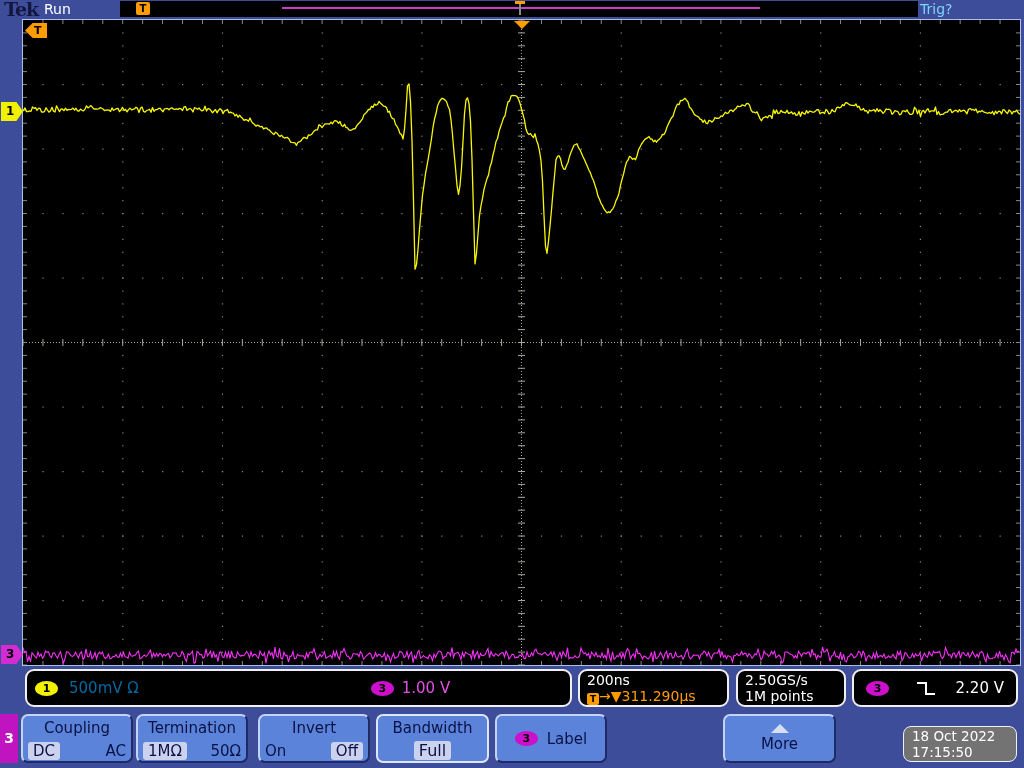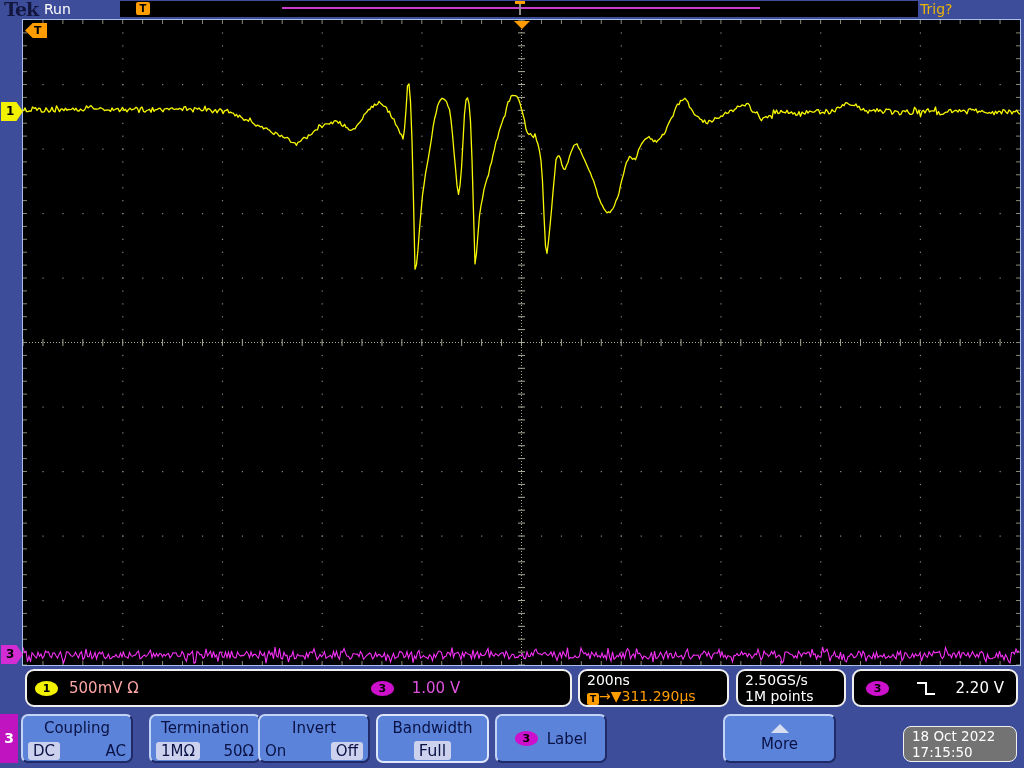--- a/index.html
+++ b/index.html
@@ -4,21 +4,21 @@
 <style>
   html,body{margin:0;padding:0;background:#222;}
   #screen{position:relative;width:1024px;height:768px;background:#3d4d9a;overflow:hidden;
           font-family:"DejaVu Sans","Liberation Sans",sans-serif;}
 
   
   #topbar{position:absolute;left:0;top:0;width:1024px;height:19px;}
   #tek-logo{position:absolute;left:4px;top:-2px;font-family:"DejaVu Serif","Liberation Serif",serif;
             font-weight:bold;font-size:19px;color:#131740;letter-spacing:-1px;}
   #run-status{position:absolute;left:44px;top:1px;font-size:14px;color:#ffffff;}
-  #trig-status{position:absolute;left:920px;top:1px;font-size:14px;color:#eab308;}
+  #trig-status{position:absolute;left:920px;top:1px;font-size:14px;color:#7dd3fc;}
   #record-bar{position:absolute;left:120px;top:1px;width:798px;height:16px;background:#000;}
   #record-trig-badge{position:absolute;left:16px;top:1px;width:14px;height:13px;background:#ff9c00;
             border-radius:2px;color:#000;font-size:10px;font-weight:bold;text-align:center;line-height:13px;}
   #record-wave{position:absolute;left:162px;top:6px;width:478px;height:2px;background:#cc3ccc;}
   #expand-crossbar{position:absolute;left:395px;top:0px;width:10px;height:3px;background:#ff9c00;}
   #expand-stem{position:absolute;left:399px;top:3px;width:2px;height:11px;background:#8a8a8a;}
 
   
   #graticule{position:absolute;left:22px;top:19px;width:999px;height:647px;
              border:1px solid #a9c0ea;box-sizing:border-box;background:#000;}
@@ -39,41 +39,41 @@
            border-radius:9px;box-sizing:border-box;color:#fff;}
   #statbox-ch{left:25px;width:547px;display:flex;align-items:center;}
   #statbox-horiz{left:578px;width:151px;padding:1px 7px;}
   #statbox-acq{left:736px;width:110px;padding:1px 7px;}
   #statbox-trig{left:852px;width:166px;display:flex;align-items:center;padding:0 12px;box-sizing:border-box;}
   .badge{display:inline-block;width:23px;height:15px;border-radius:50%;color:#000;font-size:11px;
          font-weight:bold;text-align:center;line-height:15px;flex:none;}
   .badge.yellow{background:#f2f200;}
   .badge.magenta{background:#cc10cc;}
   .stat-line{font-size:14px;line-height:16px;white-space:nowrap;}
-  #ch1-scale{color:#fca5a5;font-size:15px;margin-left:11px;}
-  #ch3-scale{color:#e052e0;font-size:15px;margin-left:18px;}
+  #ch1-scale{color:#0369a1;font-size:15px;margin-left:11px;}
+  #ch3-scale{color:#e052e0;font-size:15px;margin-left:8px;}
   #statbox-ch .gap{width:232px;flex:none;}
   .orange{color:#ff9c00;}
   #tbox-icon{display:inline-block;width:12px;height:12px;background:#ff9c00;border-radius:2px;
              color:#000;font-size:9px;font-weight:bold;text-align:center;line-height:12px;vertical-align:-1px;}
   #trig-level{margin-left:auto;font-size:15px;}
   #edge-icon{margin-left:26px;}
 
   
   #chan-tab{position:absolute;left:0;top:714px;width:18px;height:49px;background:#c014c0;
             color:#fff;font-size:14px;font-weight:bold;text-align:center;line-height:49px;}
   .menu-btn{position:absolute;top:714px;height:49px;width:112px;background:#5b83da;border-radius:7px;
             border-top:2px solid #c3d3f5;border-left:2px solid #c3d3f5;
             border-bottom:2px solid #1f2a66;border-right:2px solid #1f2a66;
             box-sizing:border-box;color:#0a1245;}
   .menu-btn .title{text-align:center;font-size:15px;margin-top:3px;}
   .menu-btn .opts{display:flex;justify-content:space-between;padding:0 5px;margin-top:5px;font-size:15px;}
   .opt.sel{background:#ccd2ee;border-radius:3px;padding:0 5px;}
   #btn-coupling{left:21px;}
-  #btn-termination{left:149px;}
+  #btn-termination{left:136px;}
   #btn-invert{left:258px;}
   #btn-bandwidth{left:376px;width:113px;border:2px solid #dde6fa;}
   #btn-bandwidth .val{display:block;text-align:center;margin:4px auto 15px;width:fit-content;}
   #btn-label{left:495px;display:flex;align-items:center;justify-content:center;gap:9px;font-size:15px;}
   #btn-more{left:723px;width:113px;display:flex;flex-direction:column;align-items:center;justify-content:center;}
   #more-arrow{width:0;height:0;border-left:9px solid transparent;border-right:9px solid transparent;
               border-bottom:9px solid #d7def2;margin-bottom:2px;}
   #btn-more .title{margin-top:0;font-size:15px;}
   #datetime-box{position:absolute;left:903px;top:726px;width:114px;height:36px;background:#737373;
                 border:1px solid #f0f0f0;border-radius:8px;box-sizing:border-box;

